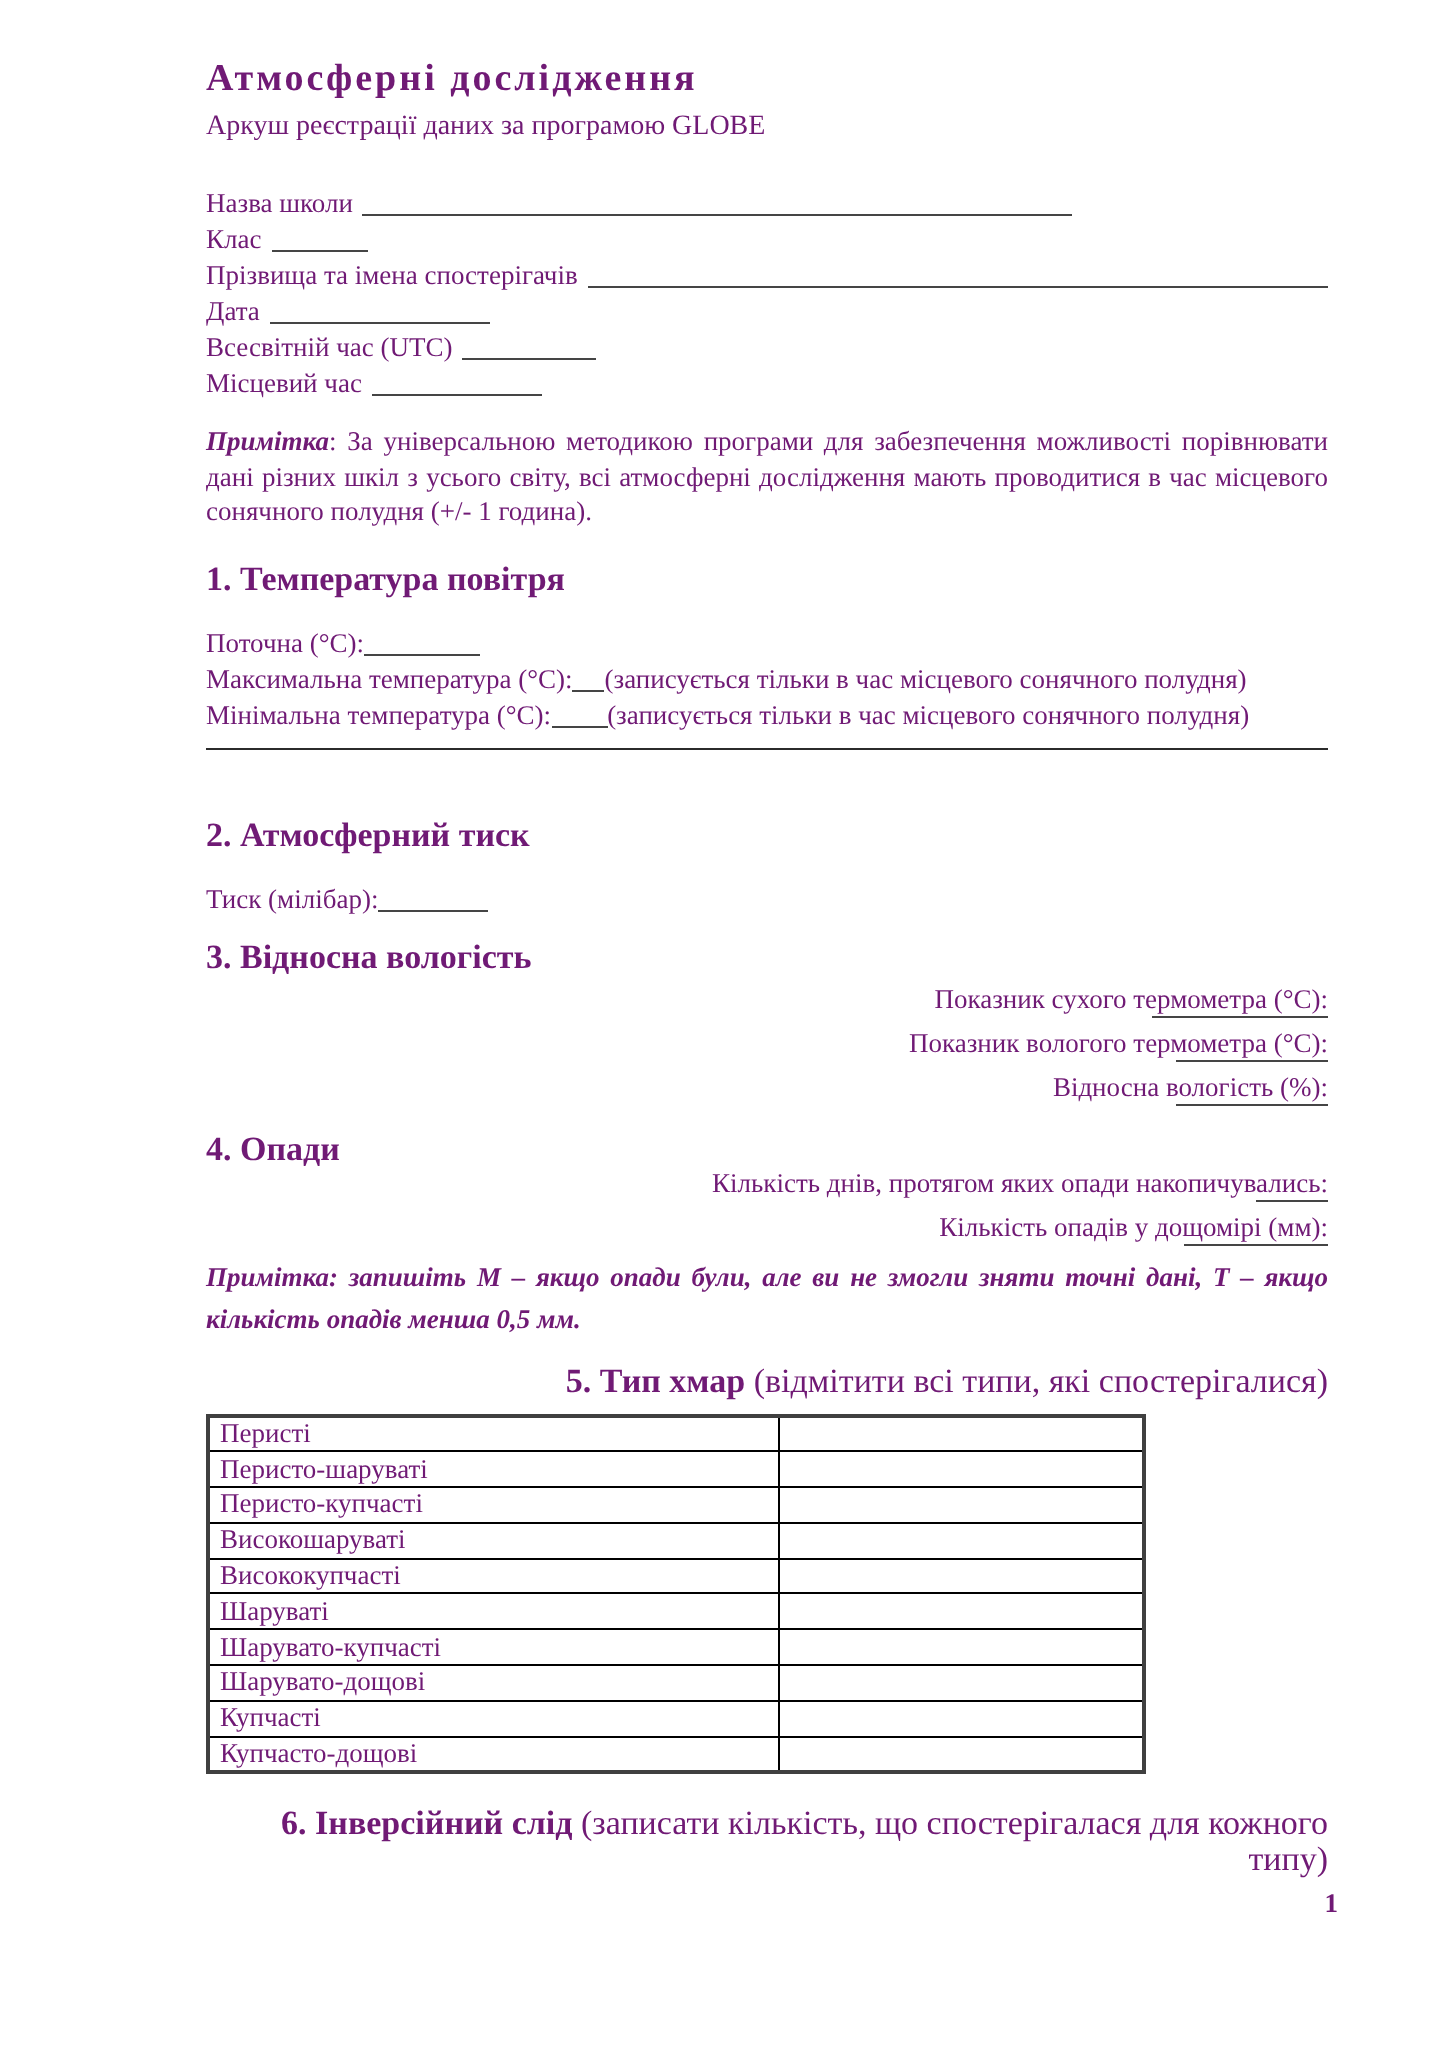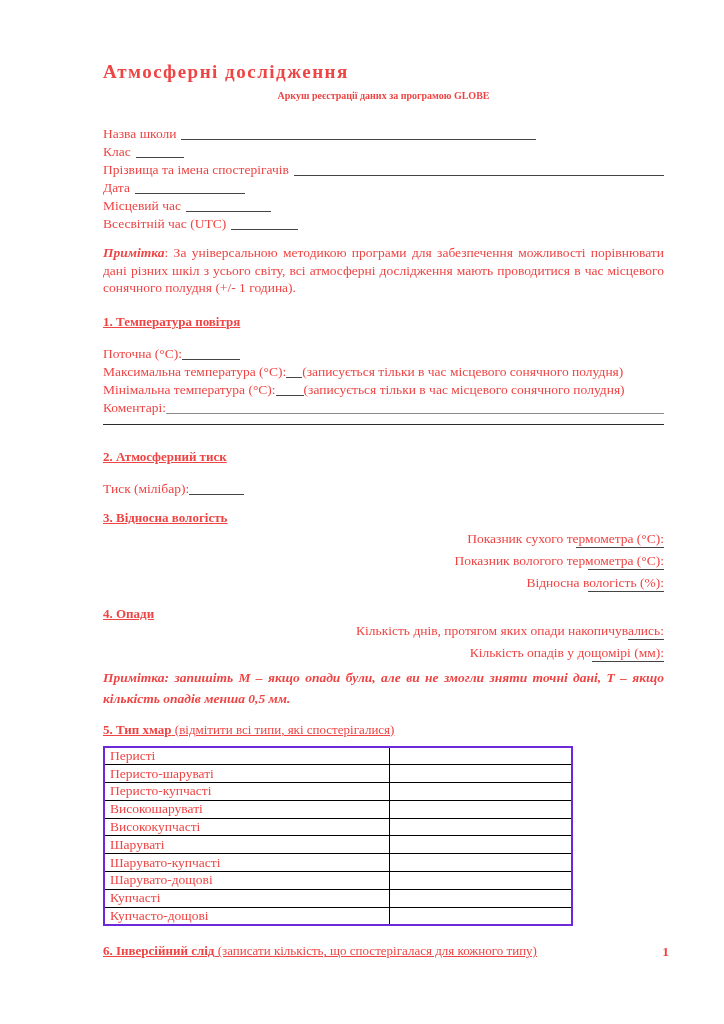--- a/index.html
+++ b/index.html
@@ -1,56 +1,56 @@
 <!DOCTYPE html>
 <html><head>
 <meta charset="utf-8">
 <style>
   html,body{margin:0;padding:0;background:#ffffff;}
   .page{
     position:relative;
     width:724px;height:1024px;
     background:#ffffff;
     box-sizing:border-box;
-    padding:60px 60px 0 103px;
+    padding:28px 60px 0 103px;
     font-family:"Liberation Serif","DejaVu Serif",serif;
     font-size:13.5px;
-    color:#ef4444;
+    color:#701a75;
     overflow:hidden;
   }
   .title{font-size:19px;font-weight:bold;letter-spacing:1.5px;line-height:24px;margin:0;}
-  .subtitle{font-size:10px;font-weight:bold;line-height:17px;margin:3px 0 0 0;text-align:center;}
+  .subtitle{font-size:14px;font-weight:normal;line-height:17px;margin:3px 0 0 0;}
   .fieldset{margin-top:20px;}
   .fl{display:flex;align-items:flex-end;height:18px;white-space:nowrap;text-align:right;}
   .fl.h22{height:22px;flex-direction:column;}
   .blank{border-bottom:1px solid #454545;margin-bottom:2px;height:0;flex:0 0 auto;}
   .blank.fill{flex:1 1 auto;}
   .blank.light{border-bottom-color:#8a8a8a;}
   .g{margin-left:5px;}
   .para{text-align:justify;line-height:17.5px;margin:12px 0 0 0;}
   .bi{font-style:italic;font-weight:bold;}
-  h3{font-size:13px;line-height:18px;margin:0;font-weight:bold;text-decoration:underline;}
+  h3{font-size:17px;line-height:18px;margin:0;font-weight:bold;}
   .mt16{margin-top:16px;}
   .mt12{margin-top:12px;}
-  .mt18{margin-top:23px;}
+  .mt18{margin-top:34px;}
   .mt13{margin-top:13px;}
   .mt8{margin-top:8px;}
-  .mixed{font-weight:normal;}
+  .mixed{font-weight:normal;text-align:right;}
   .mixed b{font-weight:bold;}
   .rule{border-bottom:1.8px solid #2b2b2b;height:0;margin-top:8px;}
   .note4{font-style:italic;font-weight:bold;text-align:justify;line-height:21px;margin:0;}
   table.clouds{border-collapse:collapse;width:470px;margin-top:7px;}
   table.clouds td{
     border:1px solid #000;
     height:16.8px;
     padding:0 0 0 5px;
     font-size:13.5px;line-height:16px;
     vertical-align:middle;
   }
-  table.clouds{border:2px solid #6d28d9;}
+  table.clouds{border:2px solid #404040;}
   td.c1{width:284px;}
   td.c2{width:180px;}
   .pagenum{position:absolute;top:944px;right:55px;font-weight:bold;font-size:13.5px;}
 </style>
 </head>
 <body>
 
 <div class="page">
 
   <h1 class="title">Атмосферні дослідження</h1>
@@ -67,50 +67,46 @@
     </div>
     <div class="fl">
       <span>Прізвища та імена спостерігачів</span>
       <span class="blank fill g"></span>
     </div>
     <div class="fl">
       <span>Дата</span>
       <span class="blank g" style="width:110px"></span>
     </div>
     <div class="fl">
+      <span>Всесвітній час (UTC)</span>
+      <span class="blank g" style="width:67px"></span>
+    </div>
+    <div class="fl">
       <span>Місцевий час</span>
       <span class="blank g" style="width:85px"></span>
-    </div>
-    <div class="fl">
-      <span>Всесвітній час (UTC)</span>
-      <span class="blank g" style="width:67px"></span>
     </div>
   </div>
 
   <p class="para"><span class="bi">Примітка</span><span>: За універсальною методикою програми для забезпечення можливості порівнювати дані різних шкіл з усього світу, всі атмосферні дослідження мають проводитися в час місцевого сонячного полудня (+/- 1 година).</span></p>
 
   <h3 class="mt16">1. Температура повітря</h3>
   <div class="fieldset mt12" style="margin-top:13px">
     <div class="fl">
       <span>Поточна (°C):</span>
       <span class="blank" style="width:58px"></span>
     </div>
     <div class="fl">
       <span>Максимальна температура (°C):</span>
       <span class="blank" style="width:16px"></span>
       <span>(записується тільки в час місцевого сонячного полудня)</span>
     </div>
     <div class="fl">
       <span>Мінімальна температура (°C):</span>
       <span class="blank" style="width:28px"></span>
       <span>(записується тільки в час місцевого сонячного полудня)</span>
-    </div>
-    <div class="fl">
-      <span>Коментарі:</span>
-      <span class="blank fill light"></span>
     </div>
   </div>
   <div class="rule"></div>
 
   <h3 class="mt18">2. Атмосферний тиск</h3>
   <div class="fl mt13">
     <span>Тиск (мілібар):</span>
     <span class="blank" style="width:55px"></span>
   </div>
 

